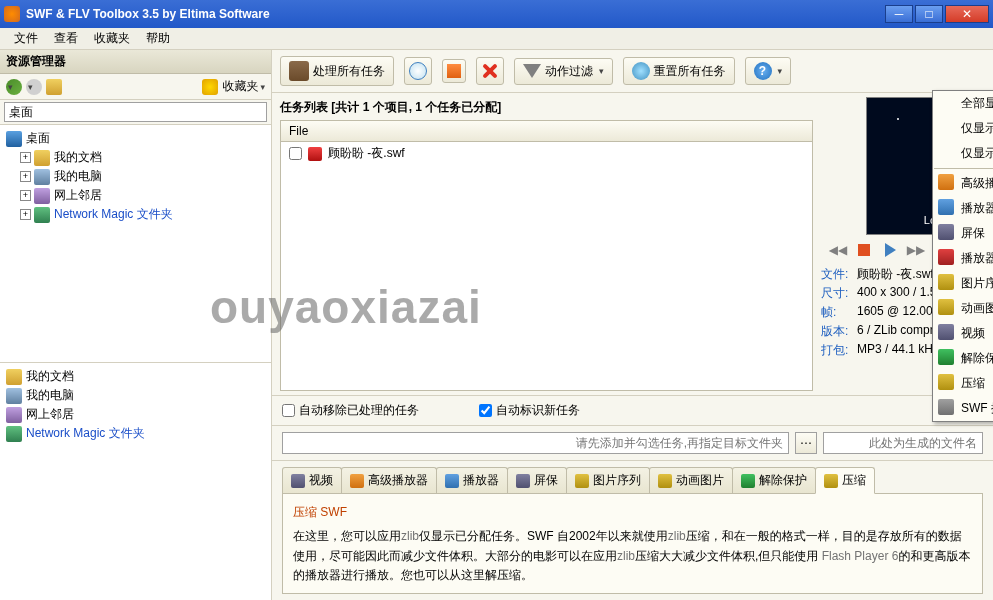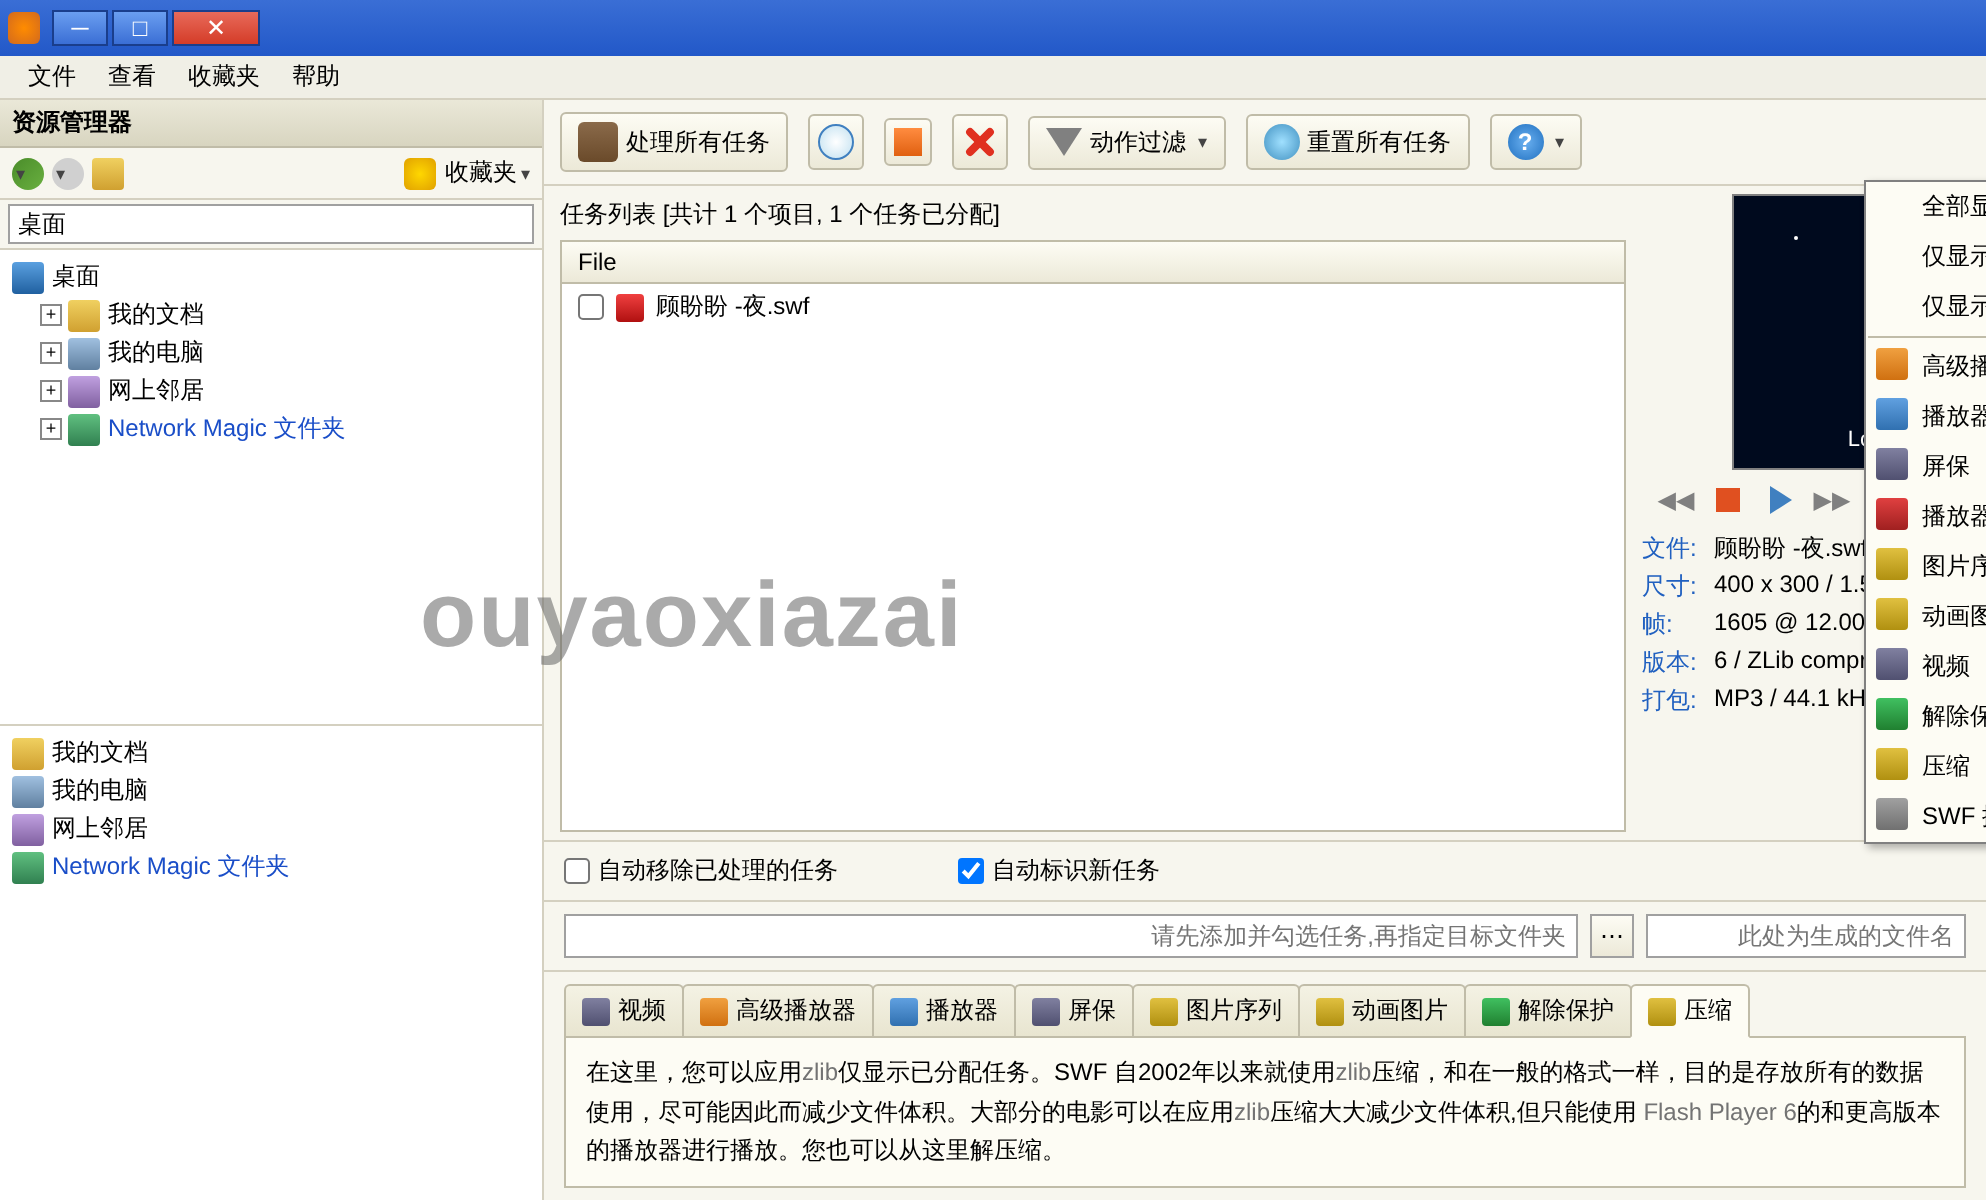--- a/index.html
+++ b/index.html
@@ -57,21 +57,21 @@
 .dd-item .di { position:absolute; left:5px; top:3px; width:16px; height:16px; }
 .di-1 { background:linear-gradient(#f0a040,#d07010); border-radius:2px; }
 .di-2 { background:linear-gradient(#60a0e0,#3070b0); border-radius:2px; }
 .di-3 { background:linear-gradient(#8080a0,#505070); border-radius:2px; }
 .di-4 { background:linear-gradient(#e04040,#a02020); border-radius:2px; }
 .di-5 { background:linear-gradient(#e0c040,#b09010); border-radius:2px; }
 .di-6 { background:linear-gradient(#40c060,#208030); border-radius:2px; }
 .di-7 { background:linear-gradient(#a0a0a0,#707070); border-radius:2px; }
 .content-row { display:flex; flex:1; overflow:hidden; }
 .tasklist-wrap { flex:1; padding:4px 8px; display:flex; flex-direction:column; }
-.tl-header { font-weight:normal; padding:2px 0 4px; }
+.tl-header { font-weight:bold; padding:2px 0 4px; }
 .tl-table { border:1px solid #c0bca8; background:#fff; flex:1; }
 .tl-th { background:linear-gradient(#fdfcf4,#ece9d8); border-bottom:1px solid #c0bca8; padding:3px 8px; }
 .tl-row { padding:3px 8px; display:flex; align-items:center; gap:6px; }
 .tl-row input[type=checkbox] { margin:0; }
 .ico-swf { width:14px; height:14px; background:linear-gradient(#f04040,#b01010); border-radius:2px; }
 .watermark { position:absolute; top:280px; left:210px; font-size:46px; font-weight:bold; color:rgba(100,100,100,.55); letter-spacing:1px; z-index:5; pointer-events:none; }
 .preview { width:172px; padding:4px 8px 4px 0; }
 .pv-canvas { width:164px; height:138px; background:#000a1e; border:1px solid #808080; position:relative; display:flex; align-items:center; justify-content:center;margin-left:45px; }
 .pv-canvas .stars { position:absolute; width:2px; height:2px; background:#fff; border-radius:50%; }
 .pv-loading { color:#fff; font-size:11px; position:absolute; bottom:8px; }
@@ -98,20 +98,21 @@
 .tabcontent { margin:0 10px 6px; border:1px solid #c0bca8; background:#fdfcf4; padding:8px 10px; }
 .tc-title { color:#c04000; padding:2px 0 6px; }
 .tc-body { line-height:1.6; }
 .tc-body .kw { color:#737373; }
 </style>
 </head>
 <body>
 
 <div class="titlebar">
   <span class="app-icon"></span>
+  <span class="title">SWF &amp; FLV Toolbox 3.5 by Eltima Software</span>
   <div class="winbtns">
     <div class="winbtn min">─</div>
     <div class="winbtn max">□</div>
     <div class="winbtn close">✕</div>
   </div>
 </div>
 
 <div class="menubar">
   <span>文件</span>
   <span>查看</span>
@@ -328,20 +329,21 @@
       <div class="tab">
           <span class="tci di-6"></span>
           <span>解除保护</span>
         </div>
       <div class="tab active">
           <span class="tci di-5"></span>
           <span>压缩</span>
         </div>
     </div>
     <div class="tabcontent">
+      <div class="tc-title">压缩 SWF</div>
       <div class="tc-body">
         <span>在这里，您可以应用</span><span class="kw">zlib</span><span>仅显示已分配任务。SWF 自2002年以来就使用</span><span class="kw">zlib</span><span>压缩，和在一般的格式一样，目的是存放所有的数据使用，尽可能因此而减少文件体积。大部分的电影可以在应用</span><span class="kw">zlib</span><span>压缩大大减少文件体积,但只能使用 </span><span class="kw">Flash Player 6</span><span>的和更高版本的播放器进行播放。您也可以从这里解压缩。</span>
       </div>
     </div>
   </div>
 </div>
 
 <div class="watermark">ouyaoxiazai</div>
 
 </body></html>

